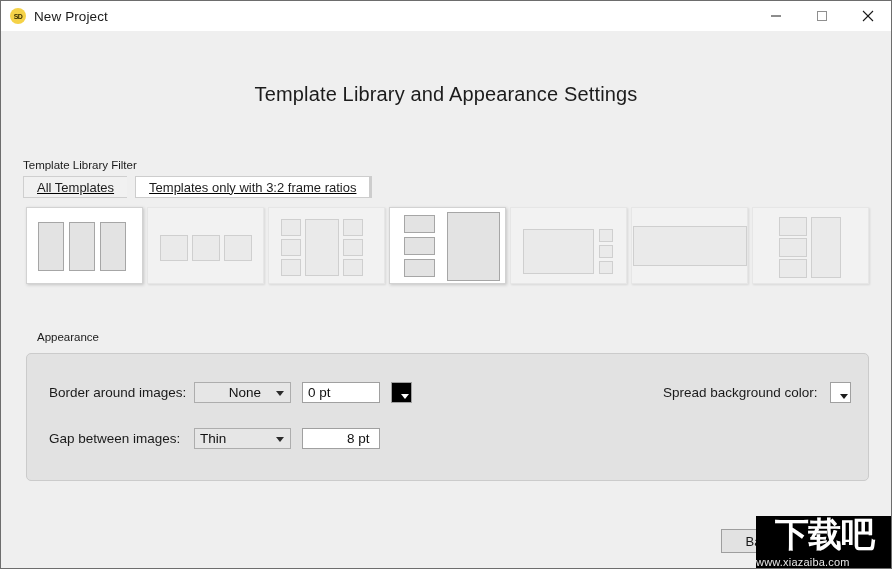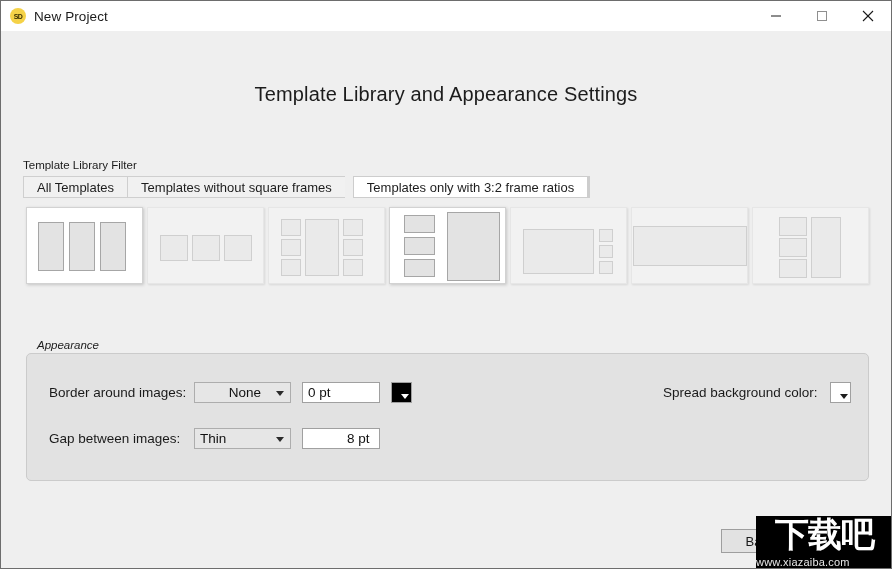--- a/index.html
+++ b/index.html
@@ -60,21 +60,21 @@
   }
 
   
   .filter-label {
     position: absolute; left: 22px; top: 158px;
     font-size: 11.5px; color: #1b1b1b;
   }
   .tabstrip {
     position: absolute; left: 22px; top: 175px;
     height: 22px;
-    display: flex; align-items: stretch;
+    display: flex; align-items: stretch; text-decoration: underline;
   }
   .tab {
     display: flex; align-items: center; justify-content: center;
     padding: 0 13px;
     font-size: 13px; color: #1d1d1d;
     background: #f1f1f1;
     border: 1px solid #cfcfcf;
     border-right: none;
     box-sizing: border-box;
     height: 22px;
@@ -111,22 +111,22 @@
     border: 1px solid #cfcfcf;
     box-sizing: border-box;
   }
   .thumb.selected .frame {
     background: #e3e3e3;
     border: 1px solid #a6a6a6;
   }
 
   
   .appearance-label {
-    position: absolute; left: 36px; top: 338px;
-    font-size: 11.5px; color: #1b1b1b; font-style: italic;
+    position: absolute; left: 36px; top: 330px;
+    font-size: 11.5px; color: #1b1b1b;
   }
   .appearance-box {
     position: absolute; left: 25px; top: 352px;
     width: 843px; height: 128px;
     background: #e2e2e2;
     border: 1px solid #cbcbcb;
     border-radius: 5px;
     box-sizing: border-box;
   }
   .row {
@@ -241,23 +241,20 @@
   </div>
 
   <div class="page-title">Template Library and Appearance Settings</div>
 
   <div class="filter-label">Template Library Filter</div>
 
   <div class="tabstrip">
     <div class="tab">
       <span>All Templates</span>
     </div>
-    <div class="tab">
-      <span>Templates without square frames</span>
-    </div>
     <div class="tab selected">
       <span>Templates only with 3:2 frame ratios</span>
     </div>
   </div>
 
   <div class="thumb-row">
 
     <div class="thumb selected">
       <div class="frame" style="left:11px;  top:14px; width:26px; height:49px;"></div>
       <div class="frame" style="left:42px;  top:14px; width:26px; height:49px;"></div>

